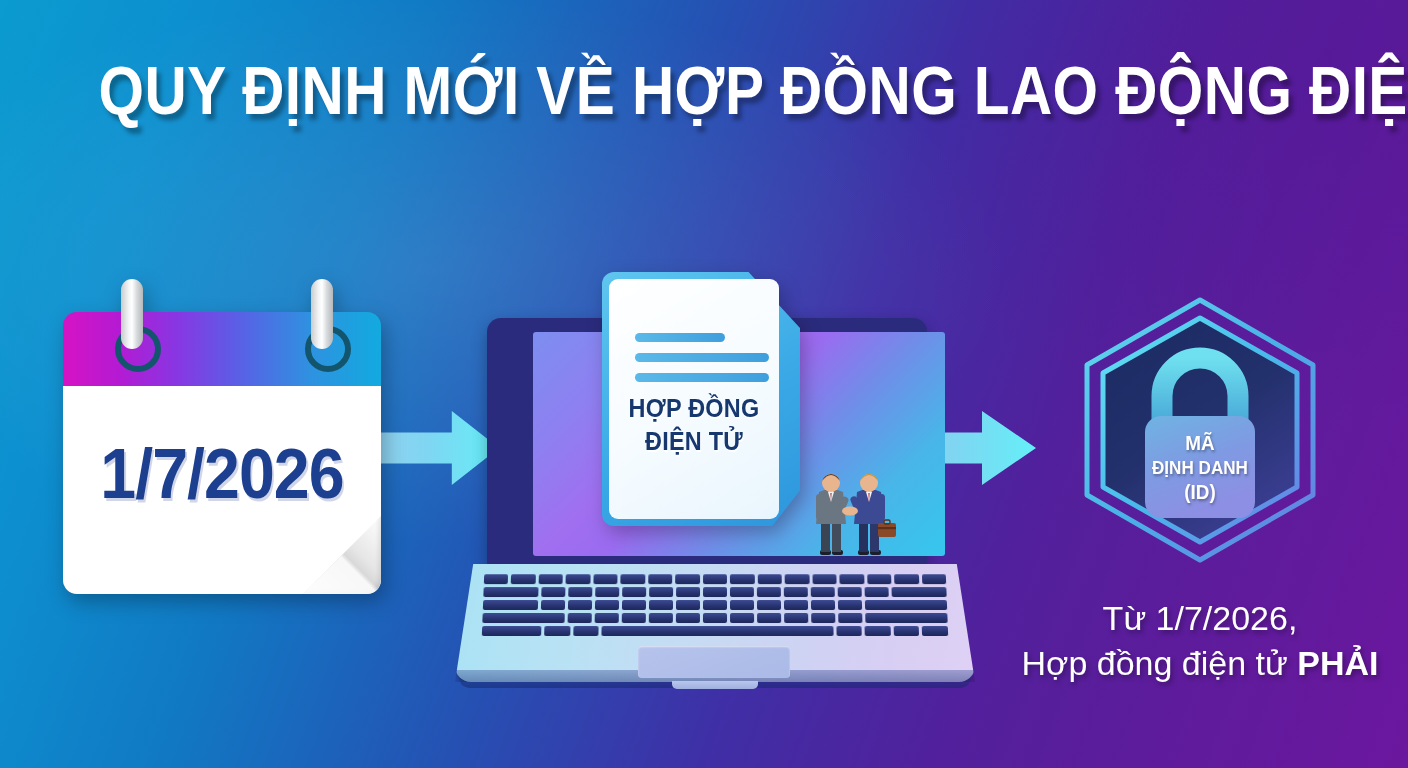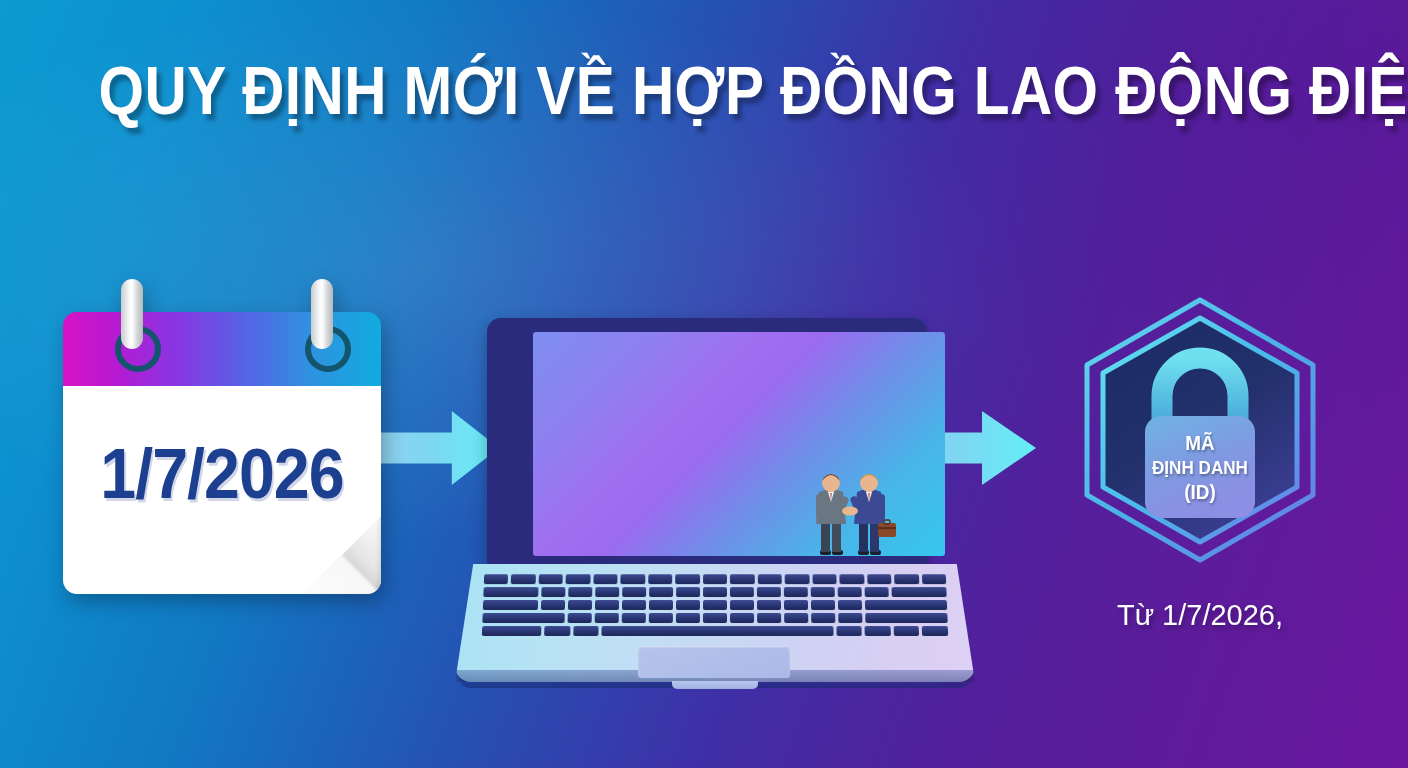--- a/index.html
+++ b/index.html
@@ -275,21 +275,21 @@
   
   .badge { position: absolute; left: 1060px; top: 290px; width: 280px; height: 300px; z-index: 22; }
   .badge-cap {
     position: absolute;
     left: 1000px;
     top: 596px;
     width: 400px;
     text-align: center;
     color: #ffffff;
     font-family: "Liberation Sans", sans-serif;
-    font-size: 29px;
+    font-size: 34px;
     line-height: 1.32;
     z-index: 30;
     text-shadow: 2px 3px 5px rgba(0,0,0,0.35);
   }
   .badge-cap b { font-weight: 700; }
 </style>
 </head>
 <body>
 
 <div id="stage">
@@ -393,20 +393,32 @@
         <div class="key"></div>
           <div class="key"></div>
           <div class="key"></div>
           <div class="key"></div>
       </div>
     </div>
     <div class="trackpad"></div>
     <div class="notch"></div>
   </div>
 
+  <div class="doc">
+    <div class="doc-back"></div>
+    <div class="doc-page">
+      <div class="doc-line l1"></div>
+      <div class="doc-line l2"></div>
+      <div class="doc-line l3"></div>
+    </div>
+    <div class="doc-text">
+      <div>HỢP ĐỒNG</div>
+      <div>ĐIỆN TỬ</div>
+    </div>
+  </div>
 
   <div class="people">
     <svg width="100" height="98" viewBox="0 0 100 98" xmlns="http://www.w3.org/2000/svg">
 
       <g>
         <rect x="20" y="84" width="11" height="5" rx="2" fill="#1b1f2b"></rect>
         <rect x="32" y="84" width="11" height="5" rx="2" fill="#1b1f2b"></rect>
         <rect x="21" y="55" width="9" height="31" fill="#3b4452"></rect>
         <rect x="32" y="55" width="9" height="31" fill="#424c5b"></rect>
         <path d="M19 26 q12 -6 24 0 l3 32 h-30 z" fill="#6a7682"></path>
@@ -478,15 +490,16 @@
       <div style="position:absolute; left:85px; top:140px; width:110px; text-align:center; color:#ffffff; font-family:'Liberation Sans', sans-serif; font-weight:700; font-size:21px; line-height:1.22; transform:scaleX(0.9); text-shadow:1px 2px 3px rgba(0,0,0,0.35);">
         <div>MÃ</div>
         <div style="font-size:19px;">ĐỊNH DANH</div>
         <div>(ID)</div>
       </div>
     </div>
   </div>
 
   <div class="badge-cap">
     <div>Từ 1/7/2026,</div>
+    <div><span>Hợp đồng điện tử </span><b>PHẢI</b></div>
   </div>
 
 </div>
 
 </body></html>

